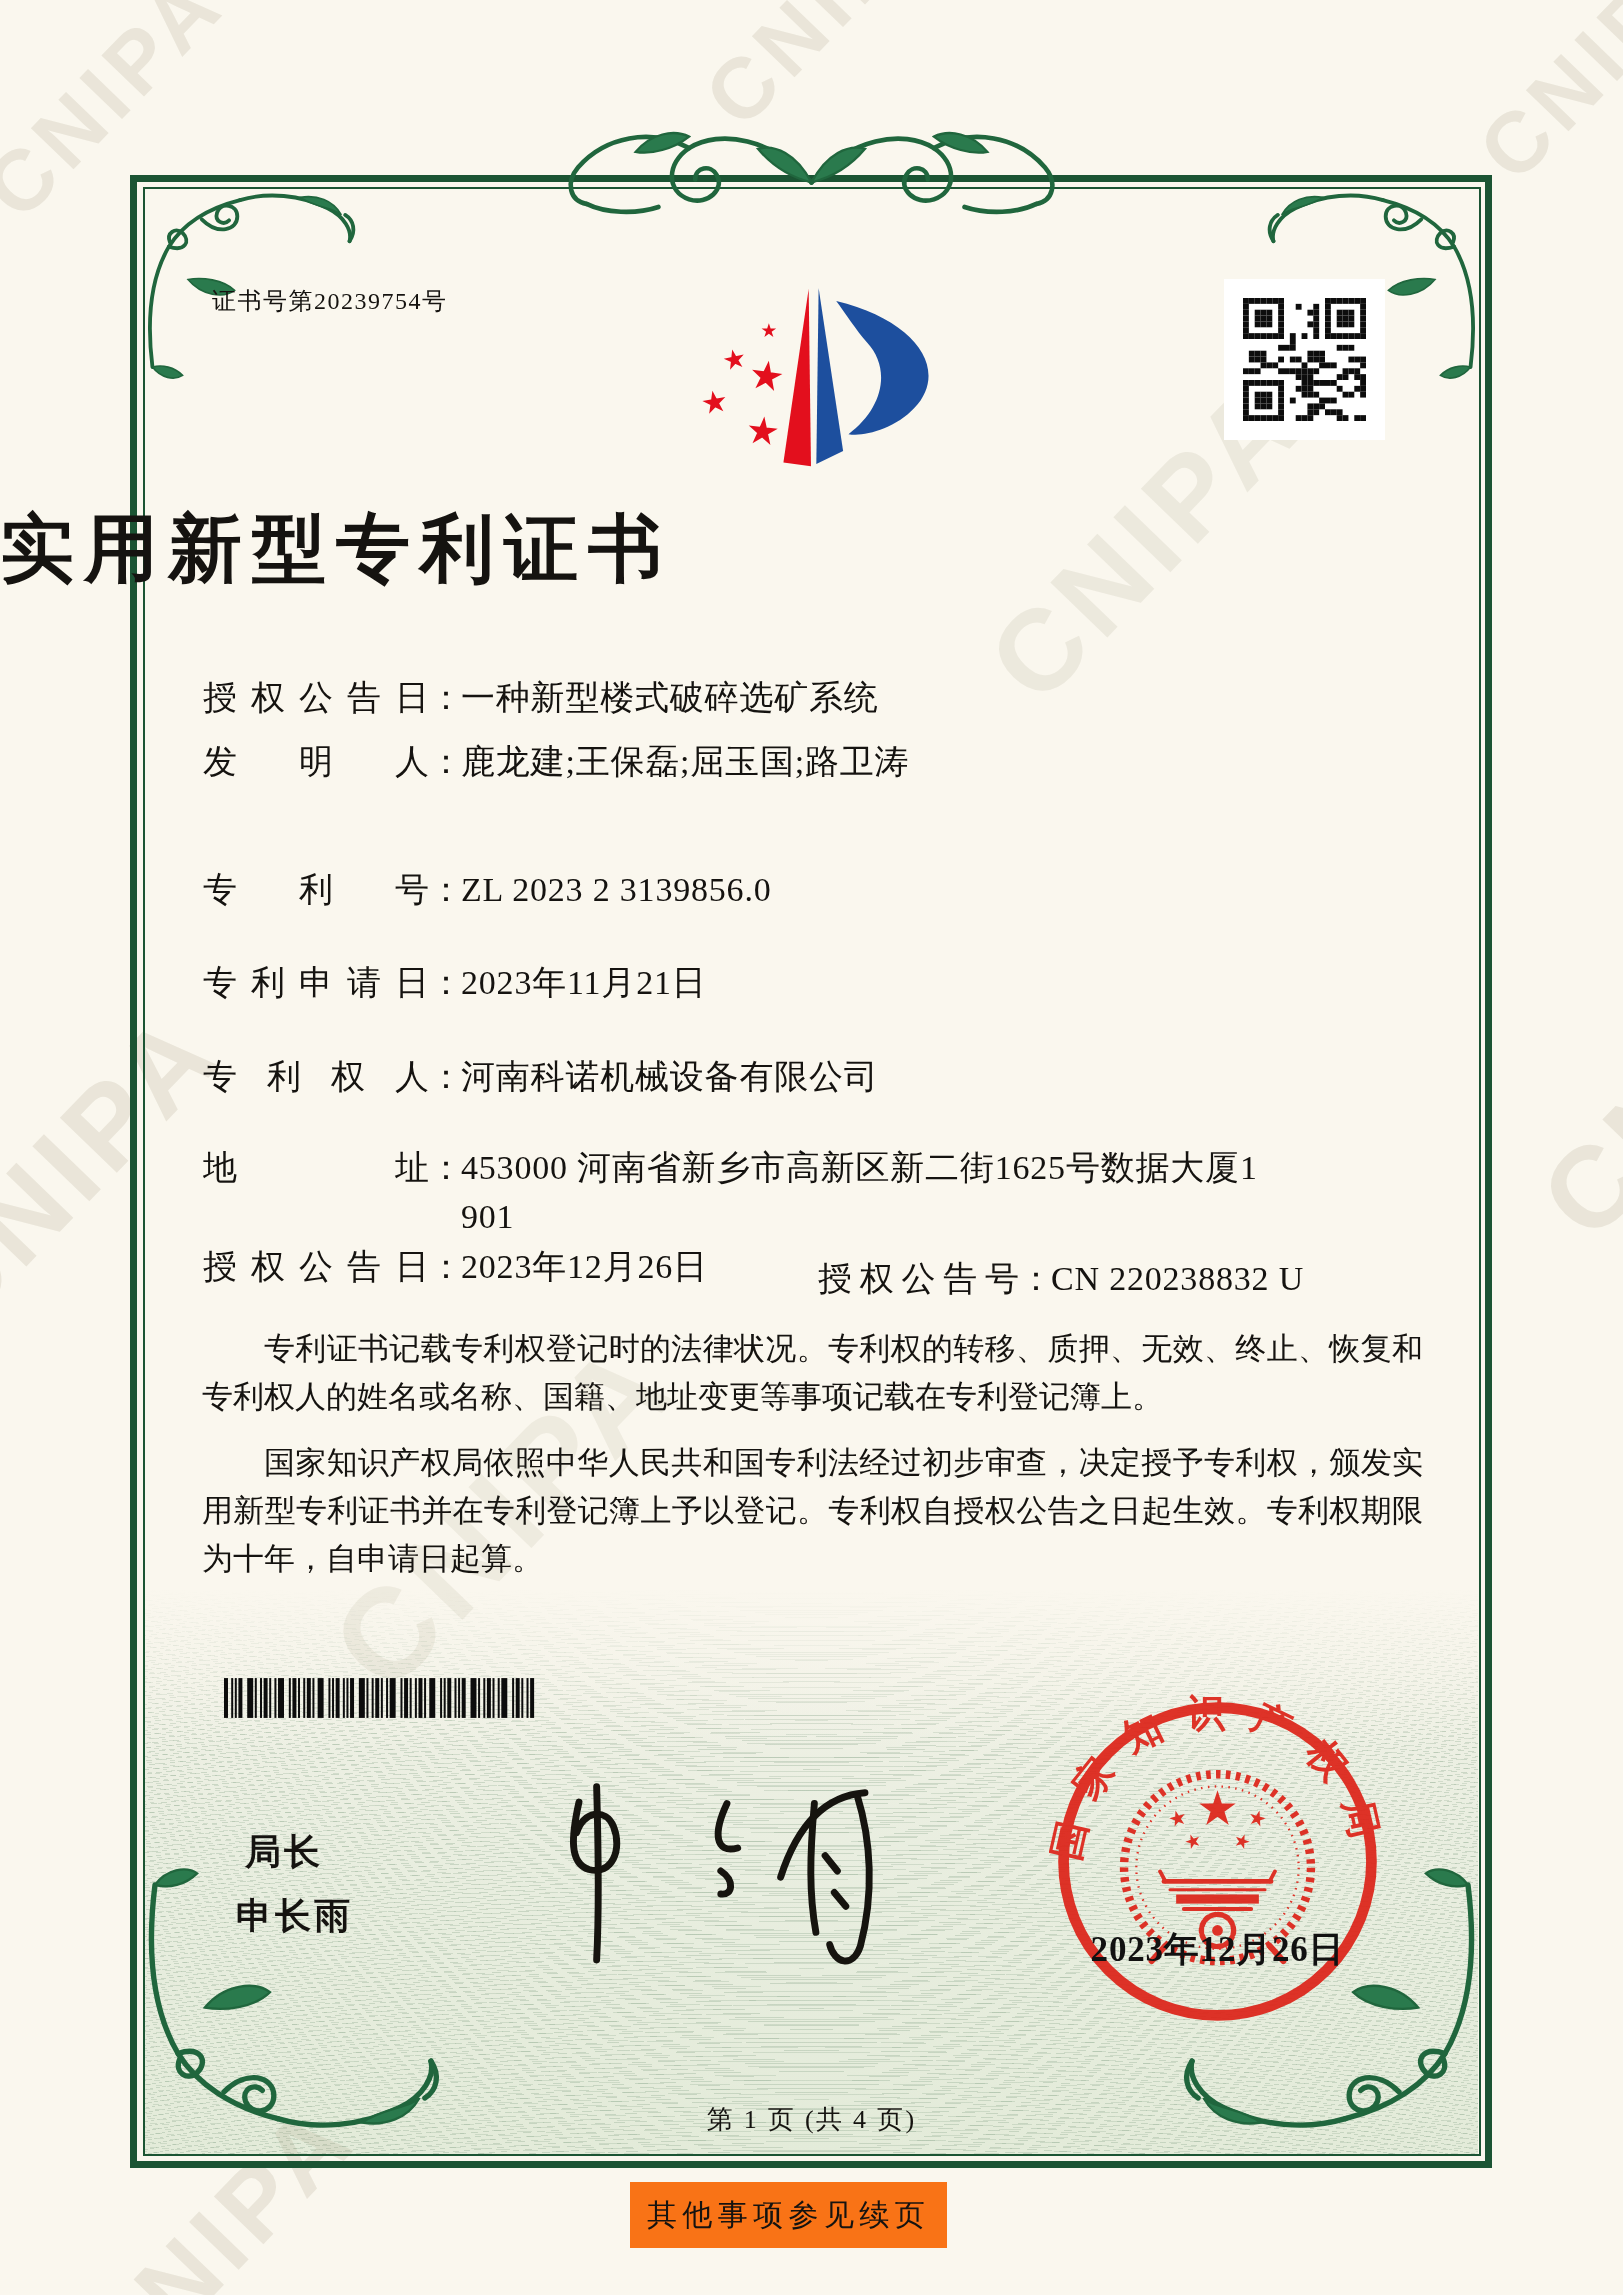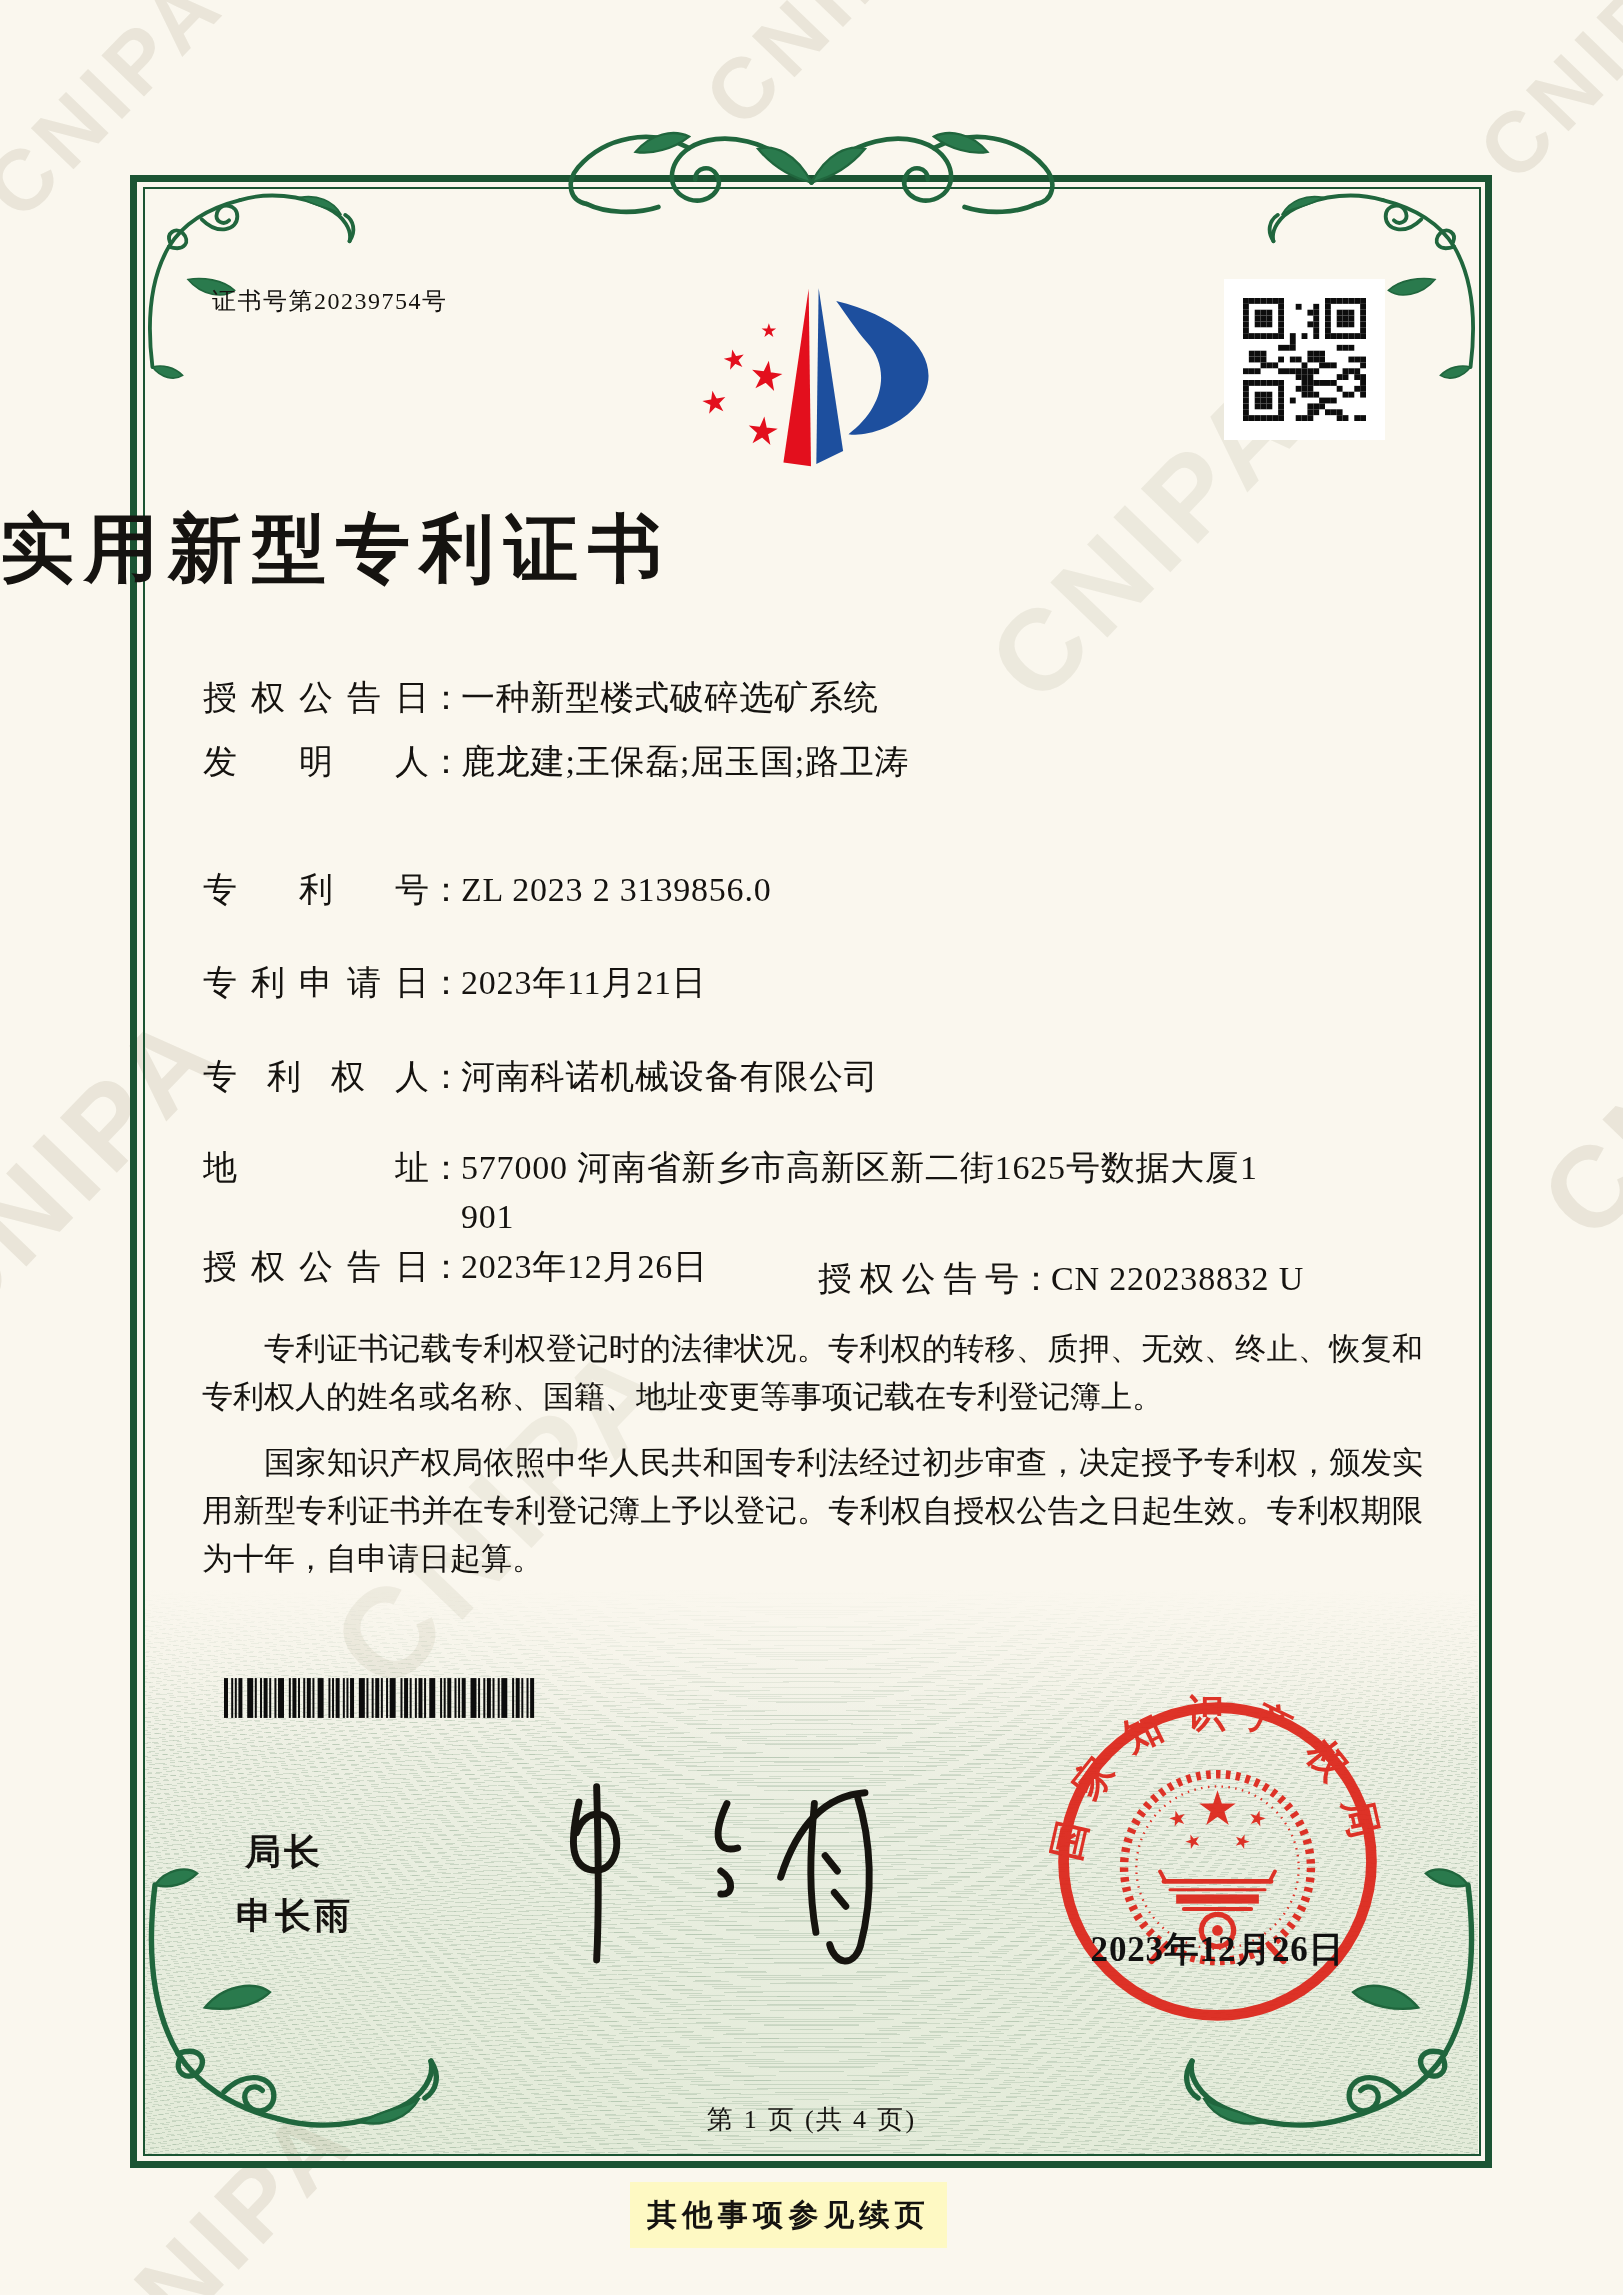--- a/index.html
+++ b/index.html
@@ -66,23 +66,23 @@
   .director-title{left:236px;top:1828px;font-size:36px;font-weight:bold;
     font-family:"Liberation Sans","DejaVu Sans",sans-serif;z-index:4;letter-spacing:3.1px;margin-left:9px;}
   .director-name{left:236px;top:1892px;font-size:36px;font-weight:bold;
     font-family:"Liberation Sans","DejaVu Sans",sans-serif;z-index:4;letter-spacing:3.1px;}
   .signature{left:460px;top:1756px;z-index:4;}
   .seal{left:1049px;top:1693px;z-index:5;}
   .seal-date{left:1072px;top:1926px;width:291px;text-align:center;font-size:35px;
     font-weight:bold;letter-spacing:0.8px;color:#111;z-index:6;}
   .page-info{left:0;right:0;top:2102px;text-align:center;font-size:26px;z-index:4;letter-spacing:2.3px;}
   .footer-note{
-    left:630px;top:2182px;width:317px;height:66px;background:#fef9c3;z-index:4;
+    left:630px;top:2182px;width:317px;height:66px;background:#f97316;z-index:4;
     display:flex;align-items:center;justify-content:center;
-    font-size:30px;letter-spacing:5.4px;font-weight:bold;
+    font-size:30px;letter-spacing:5.4px;
   }
 </style>
 </head>
 <body>
 
 <span class="wm wm1">CNIPA</span>
 <span class="wm wm2">CNIPA</span>
 <span class="wm wm3">CNIPA</span>
 <span class="wm wm4">CNIPA</span>
 <span class="wm wm5">CNIPA</span>
@@ -374,21 +374,21 @@
 <div class="abs frow" style="top:865px">
   <span class="flabel">专利号</span><span class="fcolon">：</span><span class="fvalue">ZL 2023 2 3139856.0</span>
 </div>
 <div class="abs frow" style="top:958px">
   <span class="flabel">专利申请日</span><span class="fcolon">：</span><span class="fvalue">2023年11月21日</span>
 </div>
 <div class="abs frow" style="top:1052px">
   <span class="flabel">专利权人</span><span class="fcolon">：</span><span class="fvalue">河南科诺机械设备有限公司</span>
 </div>
 <div class="abs frow addr" style="top:1143px">
-  <span class="flabel">地址</span><span class="fcolon">：</span><span class="fvalue">577000 河南省新乡市高新区新二街1625号数据大厦1901</span>
+  <span class="flabel">地址</span><span class="fcolon">：</span><span class="fvalue">453000 河南省新乡市高新区新二街1625号数据大厦1901</span>
 </div>
 <div class="abs frow" style="top:1242px;position:absolute">
   <span class="flabel">授权公告日</span><span class="fcolon">：</span><span class="fvalue">2023年12月26日</span>
   <span class="grant-right">
     <span class="flabel">授权公告号</span><span class="fcolon">：</span><span class="fvalue">CN 220238832 U</span>
   </span>
 </div>
 
 <div class="abs paras">
   <p>专利证书记载专利权登记时的法律状况。专利权的转移、质押、无效、终止、恢复和专利权人的姓名或名称、国籍、地址变更等事项记载在专利登记簿上。</p>

